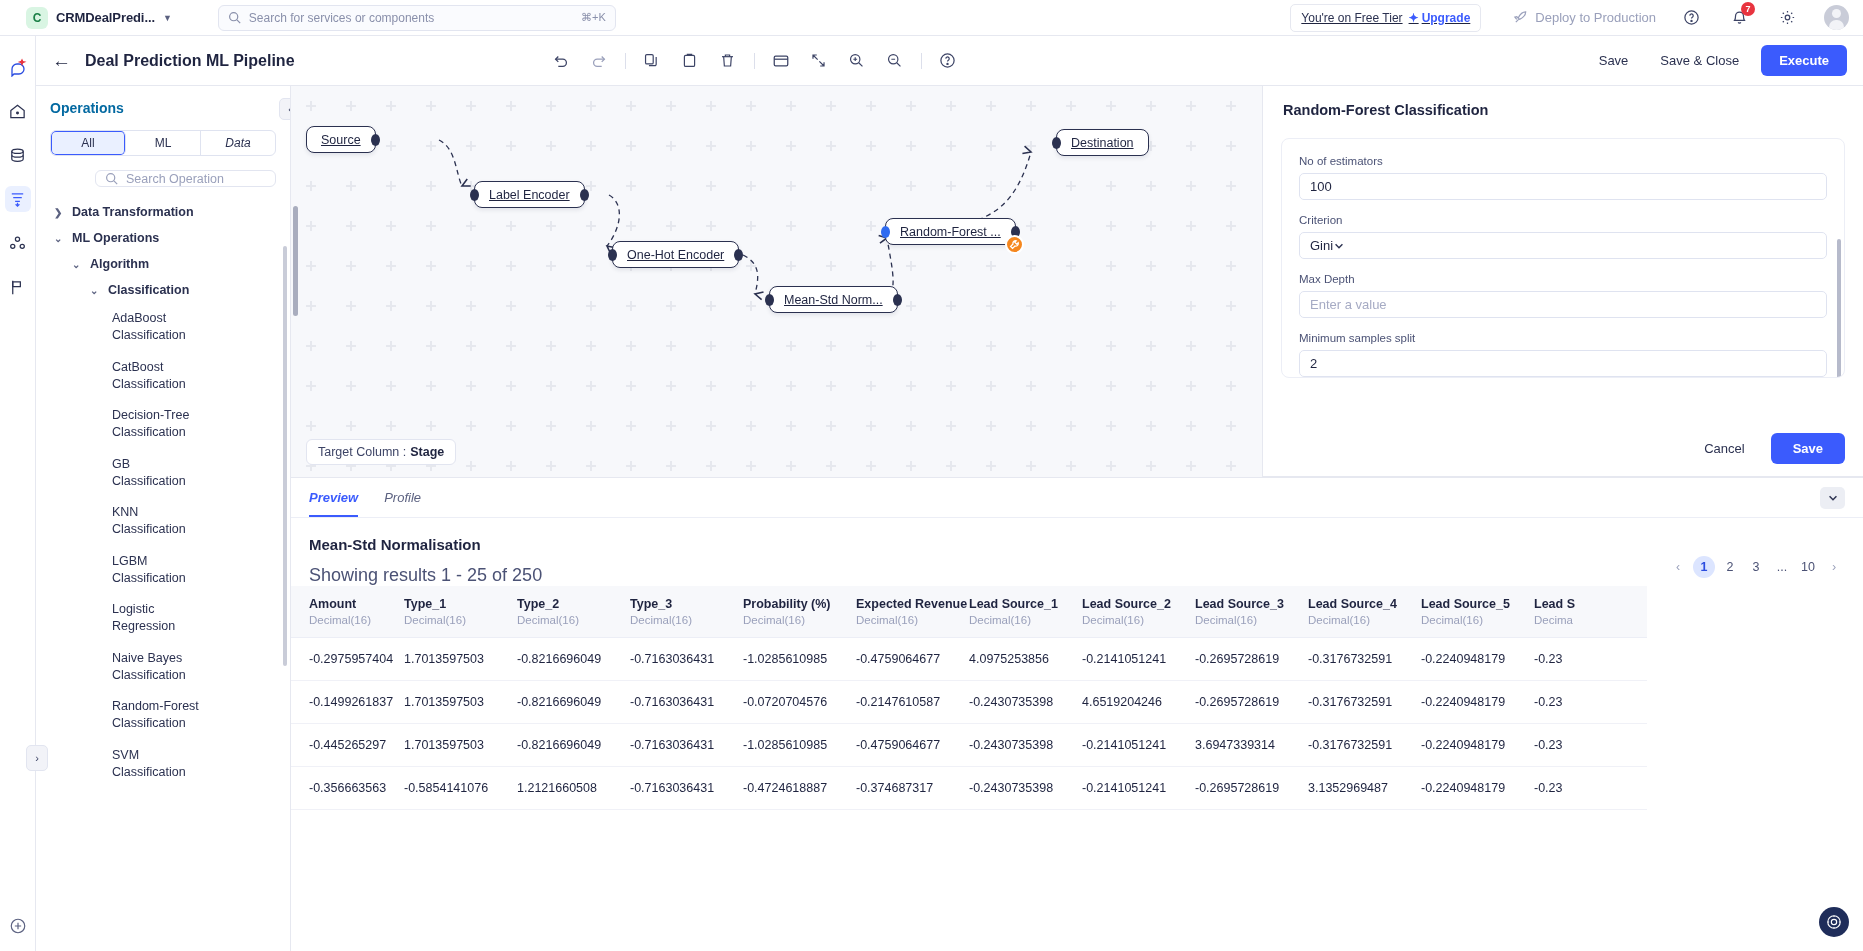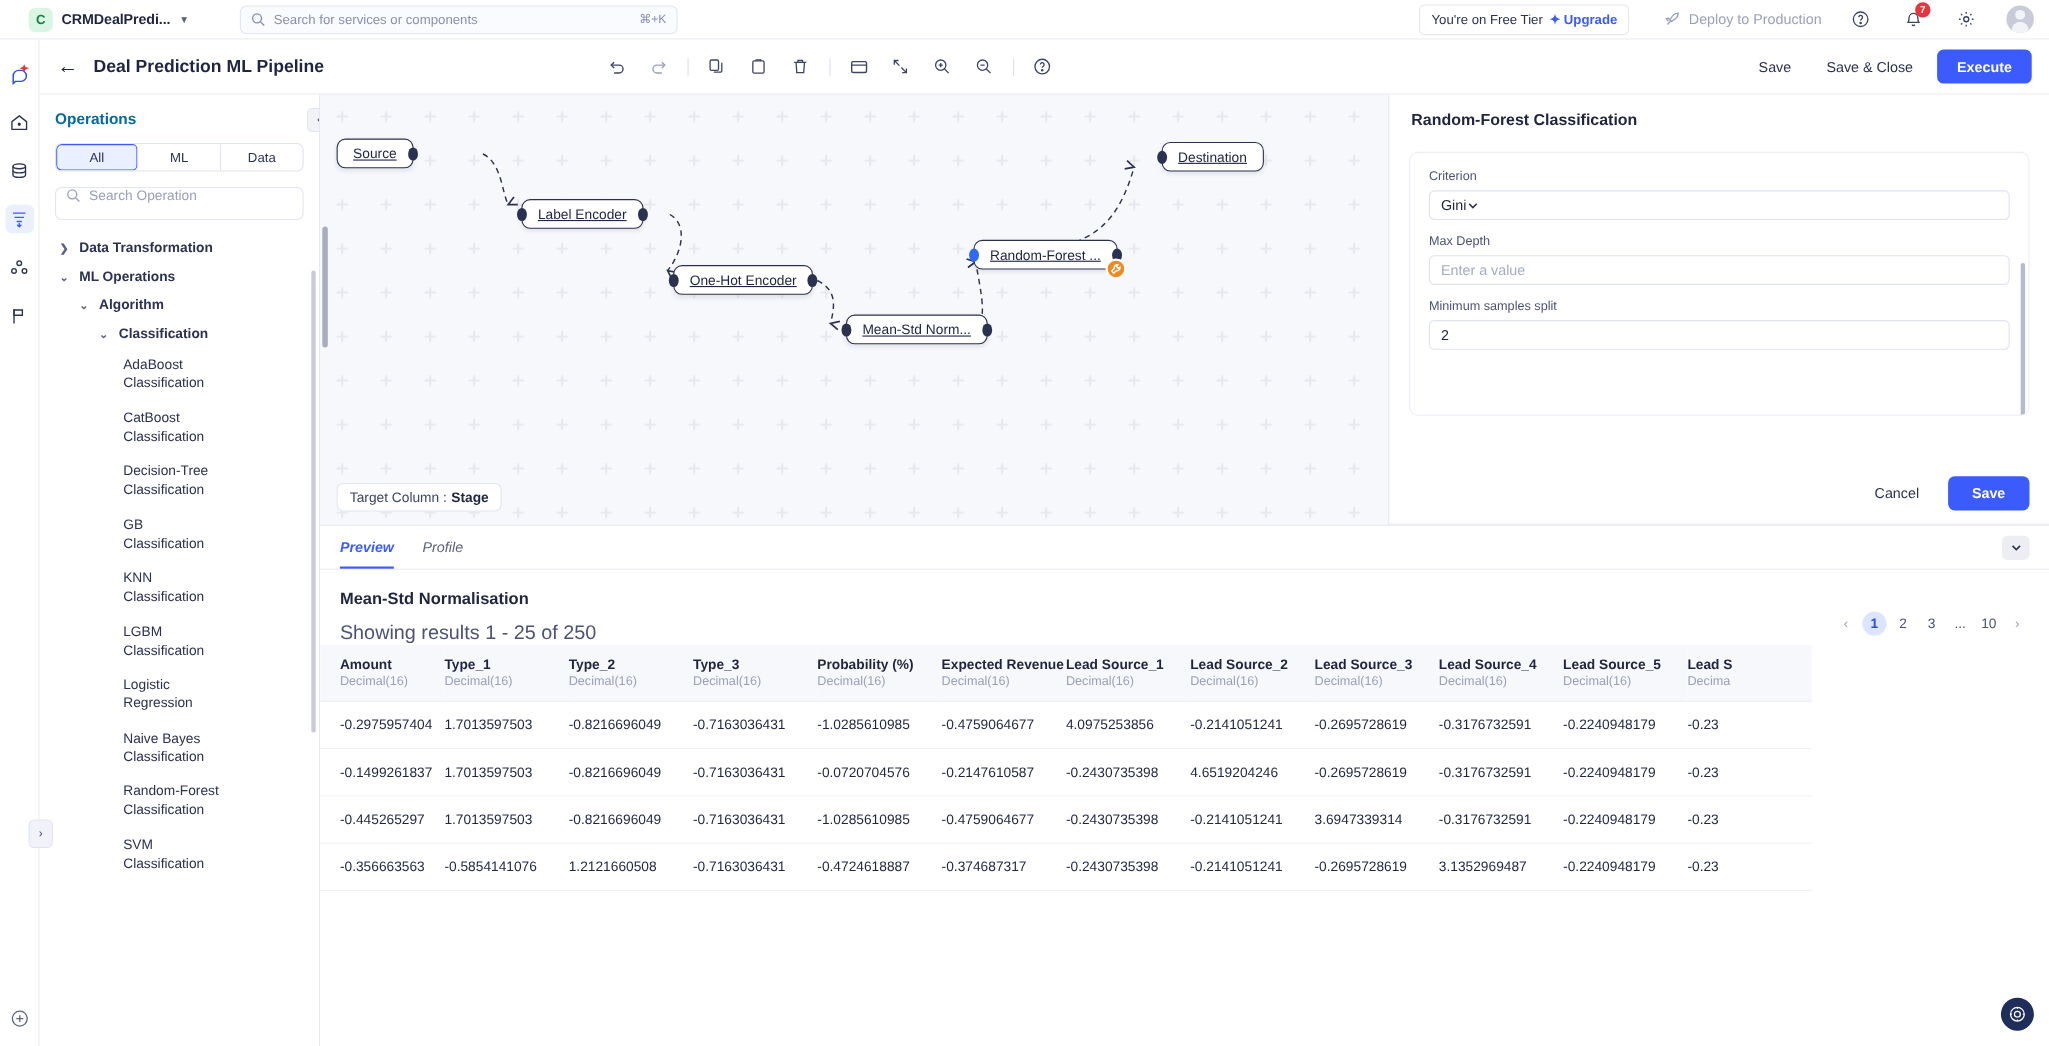--- a/index.html
+++ b/index.html
@@ -28,21 +28,21 @@
   .searchbox {
     margin-left: 36px; width: 398px; height: 26px;
     border: 1px solid #e2e5f0; border-radius: 6px; background: #fafbfe;
     display: flex; align-items: center; gap: 8px; padding: 0 9px;
   }
   .searchbox .ph { font-size: 12px; color: #8a90ab; flex: 1; }
   .kbd { font-size: 11px; color: #8a90ab; }
   .spacer { flex: 1; }
   .tier {
     display: flex; align-items: center; gap: 6px; height: 28px;
-    border: 1px solid #e6e8f0; border-radius: 5px; padding: 0 10px; font-size: 12px;
+    border: 1px solid #e6e8f0; border-radius: 5px; padding: 0 10px; font-size: 12px; text-decoration: underline;
   }
   .tier .t1 { color: #2b3150; }
   .tier .t2 { color: #3b5bfd; font-weight: 700; display: flex; align-items: center; gap: 3px; }
   .deploy {
     display: flex; align-items: center; gap: 7px; font-size: 13px;
     color: #9aa0bb; margin-left: 22px;
   }
   .ic-btn { width: 26px; height: 26px; display:flex; align-items:center; justify-content:center; position: relative; margin-left: 12px; }
   .badge-dot {
     position: absolute; top: -3px; right: -3px; min-width: 14px; height: 14px;
@@ -96,25 +96,25 @@
     overflow:hidden;
   }
   .ops-title { font-size:14px; font-weight:700; color:#0369a1; margin-bottom:14px; }
   .ops-collapse {
     position:absolute; right:-11px; top:12px; width:22px; height:22px;
     background:#f2f3f8; border:1px solid #e2e5f0; border-radius:5px;
     display:flex;align-items:center;justify-content:center; font-size:11px; color:#3d4466; z-index: 4;
   }
   .segbar { display:flex; border:1px solid #dfe3f0; border-radius:6px; overflow:hidden; height:26px; margin-bottom:14px; }
   .seg { flex:1; display:flex;align-items:center;justify-content:center; font-size:12px; color:#2b3150; border-right:1px solid #dfe3f0; }
-  .seg:last-child { border-right:none; }
+  .seg:last-child { border-right:none;font-style:italic; }
   .seg.active { background:#eaf0ff; color:#2b3150; box-shadow: inset 0 0 0 1px #3b5bfd; border-radius:5px; }
   .ops-search {
-    height:30px; border:1px solid #e2e5f0; border-radius:6px; display:flex; align-items:flex-start;
-    gap:8px; padding:0 9px; margin-bottom:12px;
+    height:17px; border:1px solid #e2e5f0; border-radius:6px; display:flex; align-items:center;
+    gap:8px; padding:0 9px; margin-bottom:12px;margin-left:45px;
   }
   .ops-search .ph { font-size:12.5px; color:#9aa0bb; }
   .tree { font-size:12.5px; }
   .tnode { display:flex; align-items:flex-start; gap:8px; padding:6px 0; color:#2b3150; }
   .tnode .chev { font-size:10px; color:#5b6180; width:10px; flex:none; padding-top:2px; }
   .tnode.lvl1 { padding-left:4px; font-weight:600; }
   .tnode.lvl2 { padding-left:22px; font-weight:600; }
   .tnode.lvl3 { padding-left:40px; font-weight:600; }
   .leaf { padding-left:62px; padding-top:7px; padding-bottom:7px; color:#2b3150; font-size:12.5px; line-height:1.38; max-width: 150px;}
   .ops-scroll { position:absolute; right:3px; top:160px; width:4px; height:420px; background:#c9ccd8; border-radius:2px;}
@@ -506,20 +506,24 @@
 
     <div class="target-chip">
       <span>Target Column :</span>
       <b>Stage</b>
     </div>
   </div>
 
   <div class="props">
     <div class="props-title">Random-Forest Classification</div>
     <div class="props-card">
+      <div class="fld">
+        <label>No of estimators</label>
+        <div class="inp">100</div>
+      </div>
       <div class="fld">
         <label>Criterion</label>
         <div class="inp sel">
           <span>Gini</span>
           <span>
             <svg width="12" height="12" viewBox="0 0 14 14" fill="none" stroke="#2b3150" stroke-width="1.6">
                 <path d="M3 5l4 4 4-4"></path>
               </svg>
           </span>
         </div>

